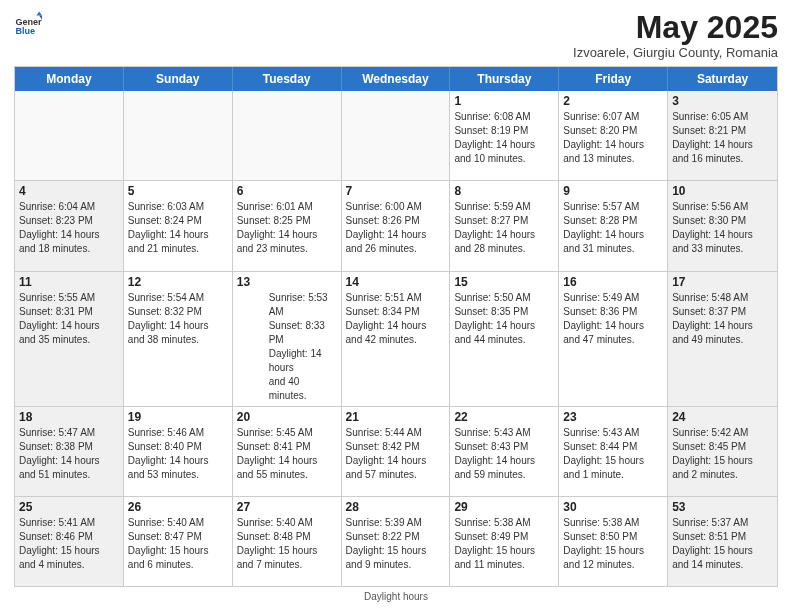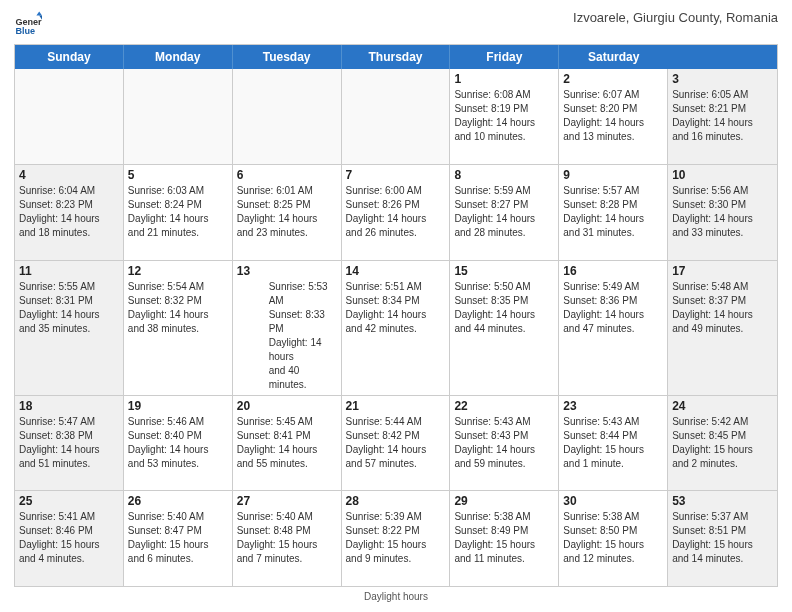--- a/index.html
+++ b/index.html
@@ -114,29 +114,31 @@
   <div class="header">
     <div class="logo">
       <svg class="logo-icon" viewBox="0 0 40 40" xmlns="http://www.w3.org/2000/svg">
         <text x="2" y="22" font-size="13" font-weight="bold" fill="#333">General</text>
         <text x="2" y="34" font-size="13" font-weight="bold" fill="#1a5fa8">Blue</text>
         <polygon points="32,8 40,8 36,2" fill="#2a75c7"></polygon>
         <polygon points="36,8 40,14 40,8" fill="#1a5fa8"></polygon>
       </svg>
     </div>
     <div class="title-section">
+      <div class="month-title">May 2025</div>
       <div class="subtitle">Izvoarele, Giurgiu County, Romania</div>
     </div>
   </div>
 
   <div class="calendar">
     <div class="calendar-header">
-    <div class="cal-header-cell">Sunday</div>
-        <div class="cal-header-cell">Monday</div>
+    <div class="cal-header-cell">Monday</div>
+        <div class="cal-header-cell">Sunday</div>
         <div class="cal-header-cell">Tuesday</div>
+        <div class="cal-header-cell">Wednesday</div>
         <div class="cal-header-cell">Thursday</div>
         <div class="cal-header-cell">Friday</div>
         <div class="cal-header-cell">Saturday</div>
       </div>
     <div class="calendar-body">
     <div class="cal-row">
           <div class="cal-cell empty"></div>
           <div class="cal-cell empty"></div>
           <div class="cal-cell empty"></div>
           <div class="cal-cell empty"></div>

